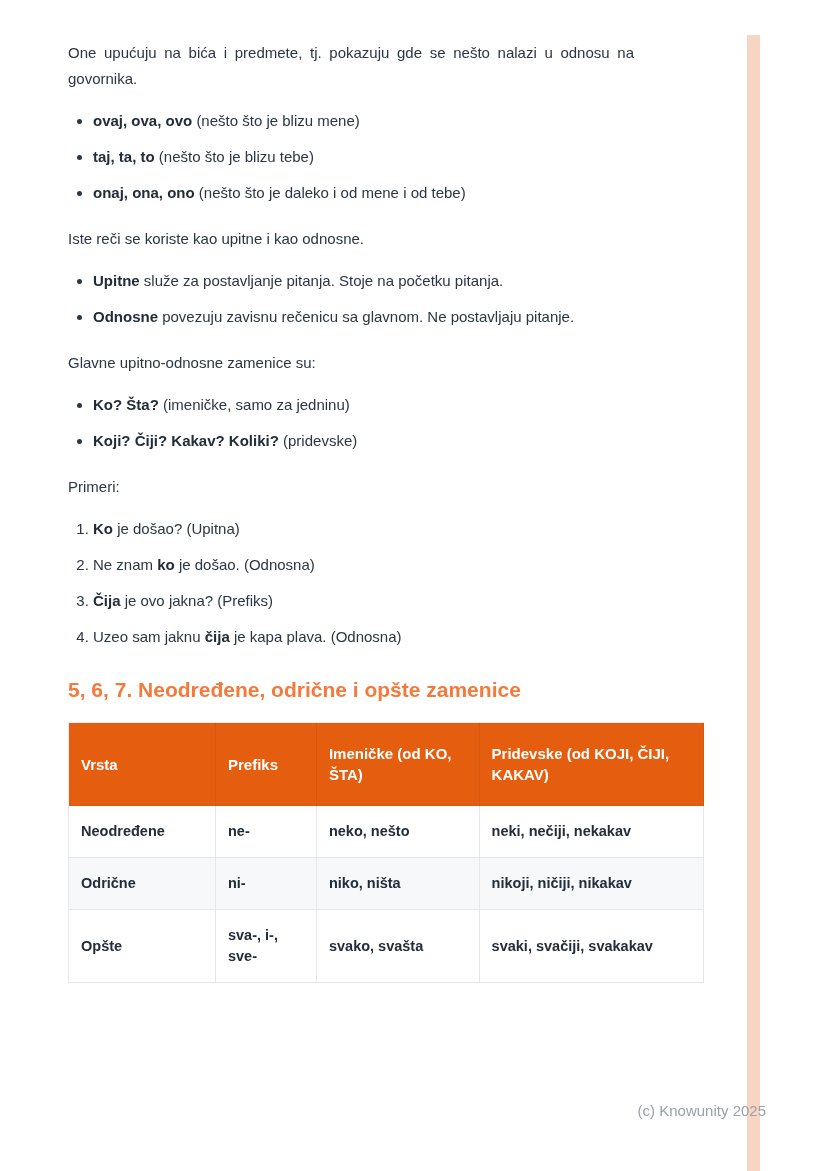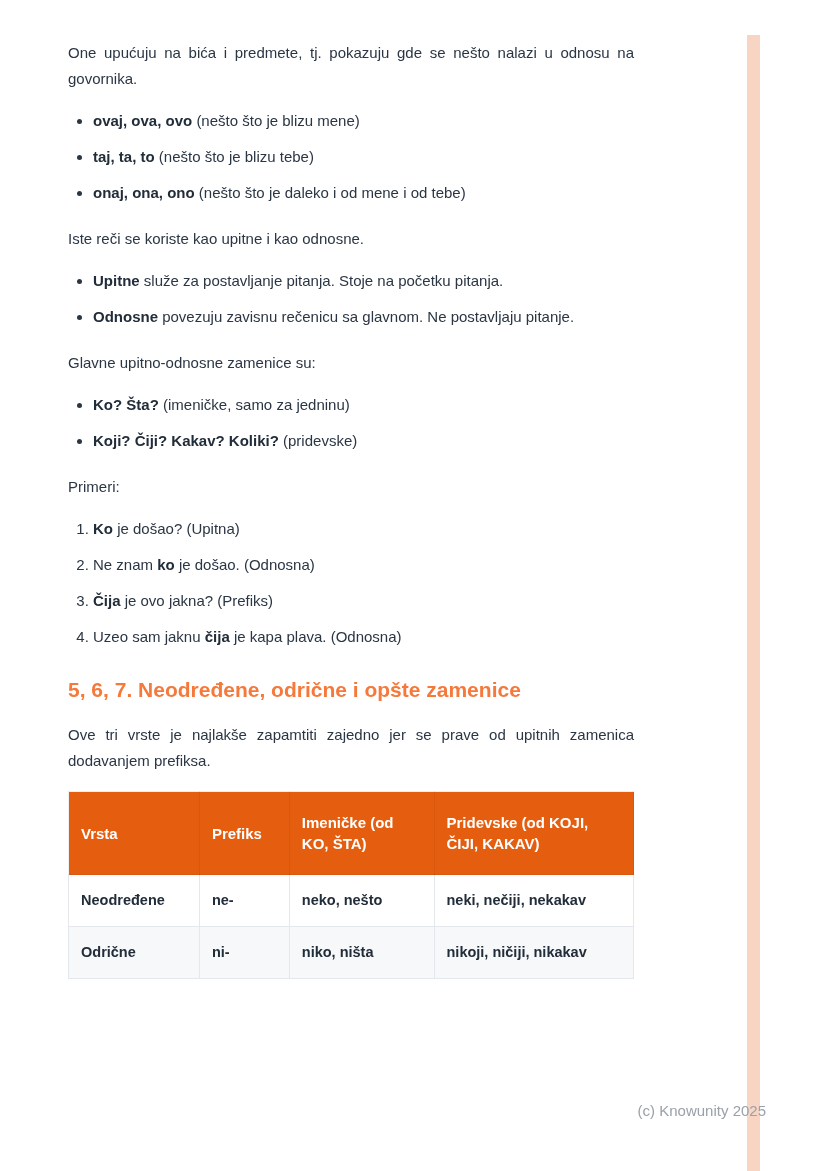--- a/index.html
+++ b/index.html
@@ -40,21 +40,21 @@
   strong { font-weight: 700; color: #222d3a; }
   h2 {
     margin: 26px 0 18px;
     font-size: 21px;
     line-height: 28px;
     font-weight: 700;
     color: #f5793b;
   }
   table {
     margin-top: 17px;
-    width: 566px;
+    width: 636px;
     border-collapse: collapse;
     font-size: 14.5px;
     line-height: 21px;
   }
   col.c1 { width: 131px; }
   col.c2 { width: 90px; }
   col.c3 { width: 145px; }
   col.c4 { width: 200px; }
   thead th {
     background: #e55e0f;
@@ -118,21 +118,20 @@
 
     <ol>
       <li><span></span><strong>Ko</strong><span> je došao? (Upitna)</span></li>
       <li><span>Ne znam </span><strong>ko</strong><span> je došao. (Odnosna)</span></li>
       <li><span></span><strong>Čija</strong><span> je ovo jakna? (Prefiks)</span></li>
       <li><span>Uzeo sam jaknu </span><strong>čija</strong><span> je kapa plava. (Odnosna)</span></li>
     </ol>
 
     <h2>5, 6, 7. Neodređene, odrične i opšte zamenice</h2>
 
-    <p class="justify">Ove tri vrste je najlakše zapamtiti zajedno jer se prave od upitnih zamenica dodavanjem prefiksa.</p>
 
     <table>
       <colgroup>
         <col class="c1">
           <col class="c2">
           <col class="c3">
           <col class="c4">
       </colgroup>
       <thead>
         <tr>
@@ -148,19 +147,25 @@
           <td>ne-</td>
           <td>neko, nešto</td>
           <td>neki, nečiji, nekakav</td>
         </tr>
         <tr>
           <td>Odrične</td>
           <td>ni-</td>
           <td>niko, ništa</td>
           <td>nikoji, ničiji, nikakav</td>
         </tr>
+        <tr>
+          <td>Opšte</td>
+          <td>sva-, i-, sve-</td>
+          <td>svako, svašta</td>
+          <td>svaki, svačiji, svakakav</td>
+        </tr>
       </tbody>
     </table>
 
   </div>
 
   <div class="footer">(c) Knowunity 2025</div>
 </div>
 
 </body></html>

